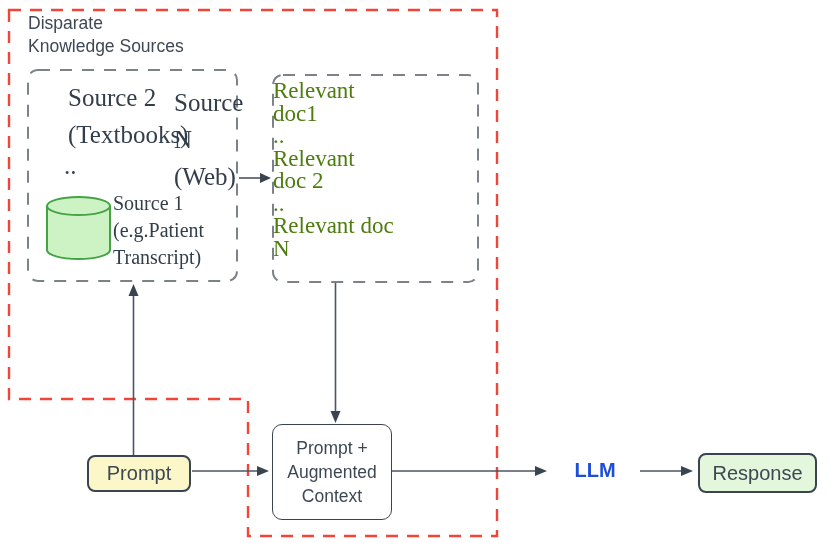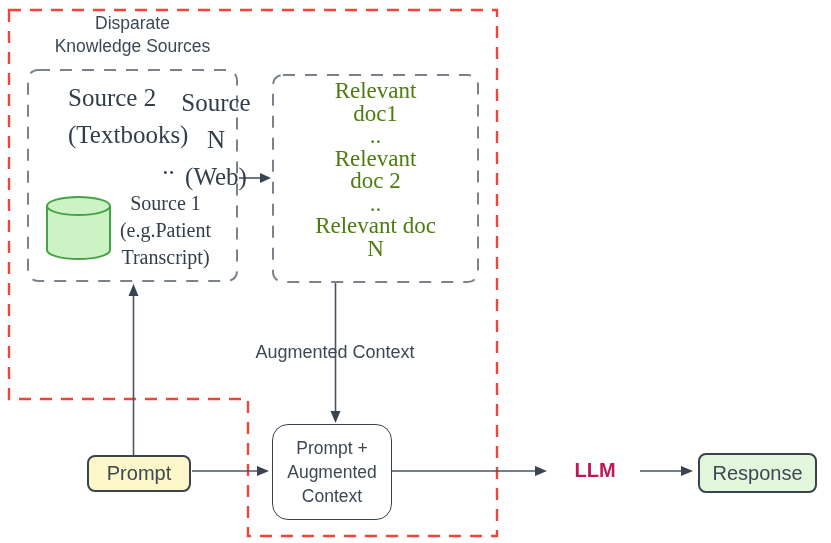--- a/index.html
+++ b/index.html
@@ -5,34 +5,34 @@
   html,body{margin:0;padding:0;background:#ffffff;}
   #canvas{
     position:relative;width:831px;height:543px;background:#ffffff;overflow:hidden;
     font-family:"Liberation Sans", sans-serif;color:#3a4450;
   }
   #shapes{position:absolute;left:0;top:0;width:831px;height:543px;}
   .abs{position:absolute;}
   .ml{white-space:pre-line;}
   .sans{font-family:"Liberation Sans", sans-serif;}
   .serif{font-family:"Liberation Serif", serif;}
-  .center{text-align:center;}
+  .center{text-align:left;}
   .title{font-size:17.5px;line-height:23px;color:#3e4854;}
   .serif-lg{font-size:25px;line-height:37px;color:#333e4b;margin-left:36px;}
   .serif-md{font-size:20px;line-height:27px;color:#333e4b;}
   .docs{font-size:23px;line-height:22.5px;color:#4d7c0f;}
   .node{
     position:absolute;display:flex;align-items:center;justify-content:center;
     border:2px solid #3a4450;border-radius:8px;box-sizing:border-box;
     font-size:20px;color:#3e4854;
   }
   .node-prompt{background:#fbf7c8;}
-  .node-pac{background:#ffffff;border-width:1.8px;border-radius:16px;font-size:17.5px;line-height:24px;text-align:center;}
+  .node-pac{background:#ffffff;border-width:1.8px;border-radius:10px;font-size:17.5px;line-height:24px;text-align:center;}
   .node-response{background:#e3f7dd;}
-  .llm{font-size:20px;font-weight:bold;color:#be185d;text-align:center;}
+  .llm{font-size:20px;font-weight:bold;color:#1d4ed8;text-align:center;}
   .aug{font-size:18px;color:#3e4854;text-align:center;}
 </style>
 </head>
 <body>
 
 <div id="canvas">
 
   <svg id="shapes" viewBox="0 0 831 543">
 
     <path d="M 9 10 H 497 V 536 H 248 V 399 H 9 Z" fill="none" stroke="#f2453a" stroke-width="2.4" stroke-dasharray="12 9"></path>
@@ -96,21 +96,20 @@
   <div class="abs serif docs center ml" style="left:273px;top:80px;width:205px;">Relevant
 doc1
 ..
 Relevant
 doc 2
 ..
 Relevant doc
 N</div>
 
 
-  <div class="abs sans aug" style="left:240px;top:342px;width:190px;">Augmented Context</div>
 
   <div class="abs sans llm" style="left:557px;top:459px;width:76px;">LLM</div>
 
   <div class="node node-prompt sans" style="left:87px;top:455px;width:104px;height:37px;">Prompt</div>
 
   <div class="node node-pac sans ml" style="left:272px;top:424px;width:120px;height:96px;">Prompt +
 Augmented
 Context</div>
 
   <div class="node node-response sans" style="left:698px;top:453px;width:119px;height:40px;">Response</div>

